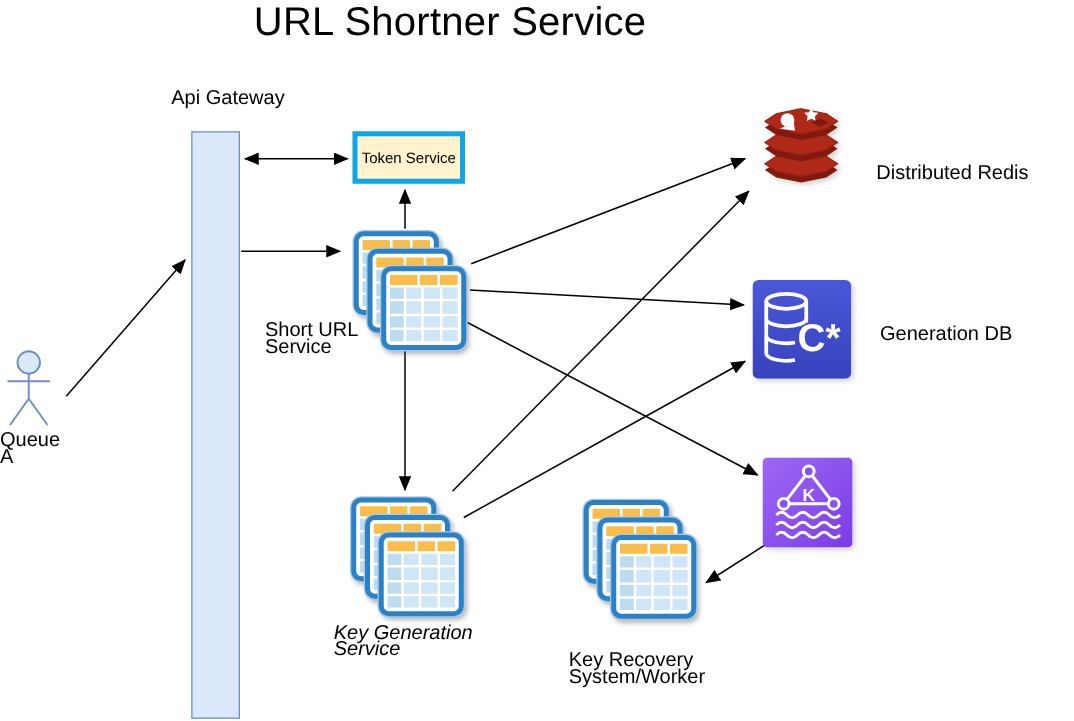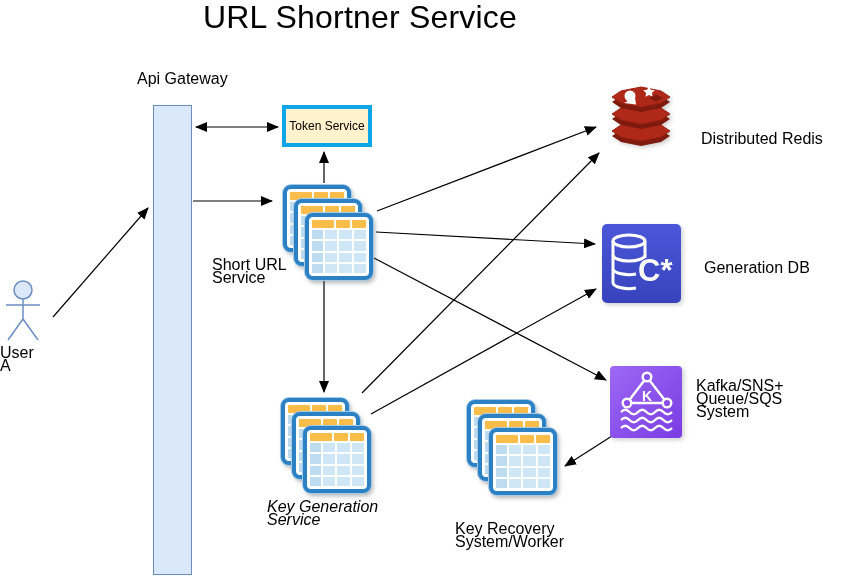--- a/index.html
+++ b/index.html
@@ -70,21 +70,21 @@
 
   <div class="title">URL Shortner Service</div>
 
   <svg class="actor" width="44" height="66" viewBox="0 0 44 66">
     <circle cx="20" cy="12" r="9" fill="#DBE8FC" stroke="#6C8EBF" stroke-width="1.5"></circle>
     <line x1="20" y1="21" x2="20" y2="41" stroke="#6C8EBF" stroke-width="1.5"></line>
     <line x1="3" y1="27" x2="37" y2="27" stroke="#6C8EBF" stroke-width="1.5"></line>
     <line x1="20" y1="41" x2="5" y2="62" stroke="#6C8EBF" stroke-width="1.5"></line>
     <line x1="20" y1="41" x2="35" y2="62" stroke="#6C8EBF" stroke-width="1.5"></line>
   </svg>
-  <div class="label center" style="left:0px;top:346px;width:44px;">User A</div>
+  <div class="label center" style="left:0px;top:346px;width:44px;">Queue A</div>
 
   <div class="label" style="left:137px;top:72px;">Api Gateway</div>
   <div class="gateway-rect"></div>
 
   <div class="token-box">
     <span>Token Service</span>
   </div>
 
   <div class="stack" style="left:283px;top:185px;">
       <div class="tbl" style="left: 0px; top: 0px;">
@@ -434,18 +434,14 @@
     <circle cx="37" cy="11" r="4.3" fill="#8A50EE" stroke="#fff" stroke-width="2.4"></circle>
     <circle cx="17" cy="37" r="4.3" fill="#8A50EE" stroke="#fff" stroke-width="2.4"></circle>
     <circle cx="57" cy="37" r="4.3" fill="#8A50EE" stroke="#fff" stroke-width="2.4"></circle>
     <text x="37" y="35" text-anchor="middle" font-family="Liberation Sans, sans-serif" font-size="14" font-weight="bold" fill="#fff">K</text>
     <g stroke="#fff" stroke-width="2.4" fill="none">
       <path d="M11,46 Q15.25,41.5 19.5,46 T28,46 T36.5,46 T45,46 T53.5,46 T62,46"></path>
       <path d="M11,54 Q15.25,49.5 19.5,54 T28,54 T36.5,54 T45,54 T53.5,54 T62,54"></path>
       <path d="M11,62 Q15.25,57.5 19.5,62 T28,62 T36.5,62 T45,62 T53.5,62 T62,62"></path>
     </g>
   </svg>
-  <div class="label center" style="left:696px;top:379px;width:130px;">
-    <div>Kafka/SNS+</div>
-    <div>Queue/SQS System</div>
-  </div>
 
 </div>
 
 </body></html>

